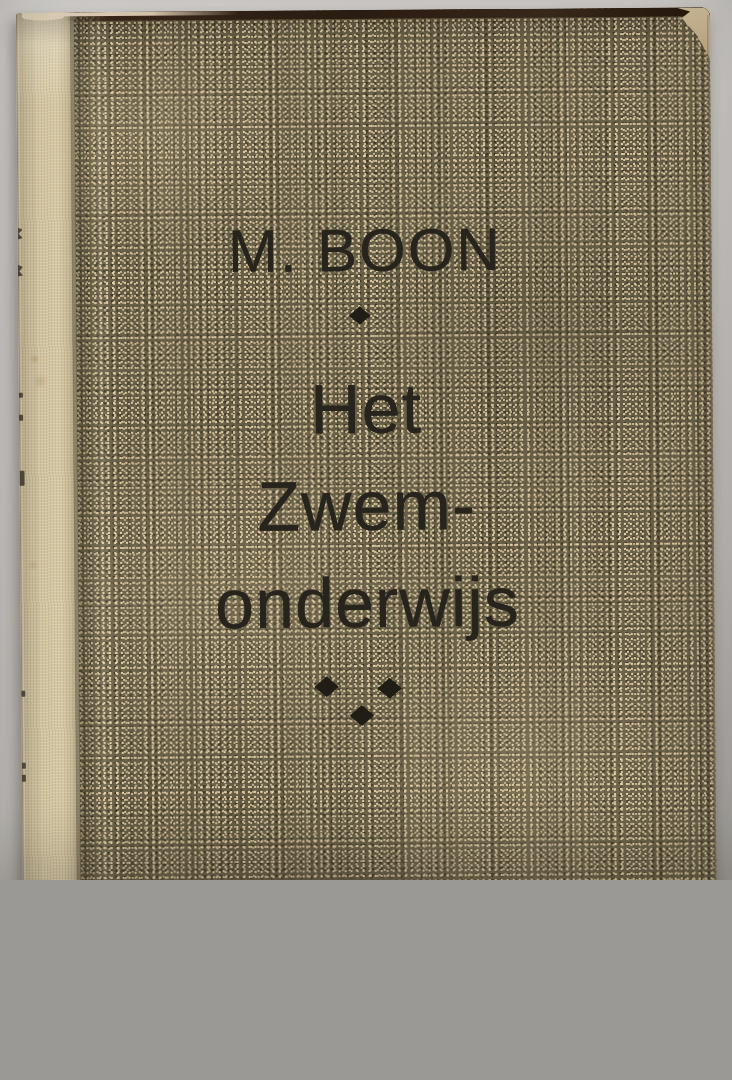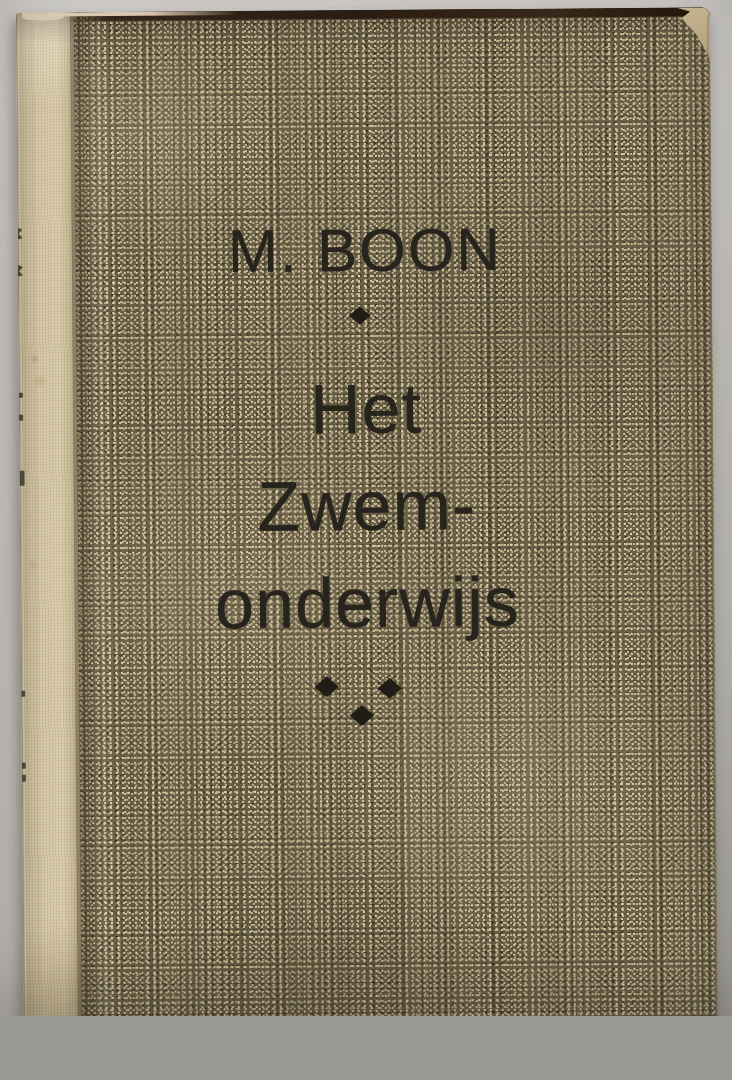--- a/index.html
+++ b/index.html
@@ -1,17 +1,17 @@
 <!DOCTYPE html>
 <html><head>
 <meta charset="utf-8">
 <style>
   html,body { margin:0; padding:0; background:#9b9996; }
   .photo {
-    position:relative; width:732px; height:1016px; overflow:hidden;
+    position:relative; width:732px; height:880px; overflow:hidden;
     background:linear-gradient(160deg,#dedcda 0%,#d5d3d0 40%,#c9c7c4 70%,#adaba8 100%);
     font-family:"Liberation Sans", sans-serif;
   }
   .photo::after{ 
     content:""; position:absolute; inset:0; pointer-events:none;
     box-shadow:inset 0 0 90px rgba(40,36,30,.18), inset 0 -30px 60px rgba(40,32,24,.12);
   }
   .book {
     position:absolute; left:20px; top:10px; width:694px; height:1054px;
     transform:rotate(-0.45deg);

